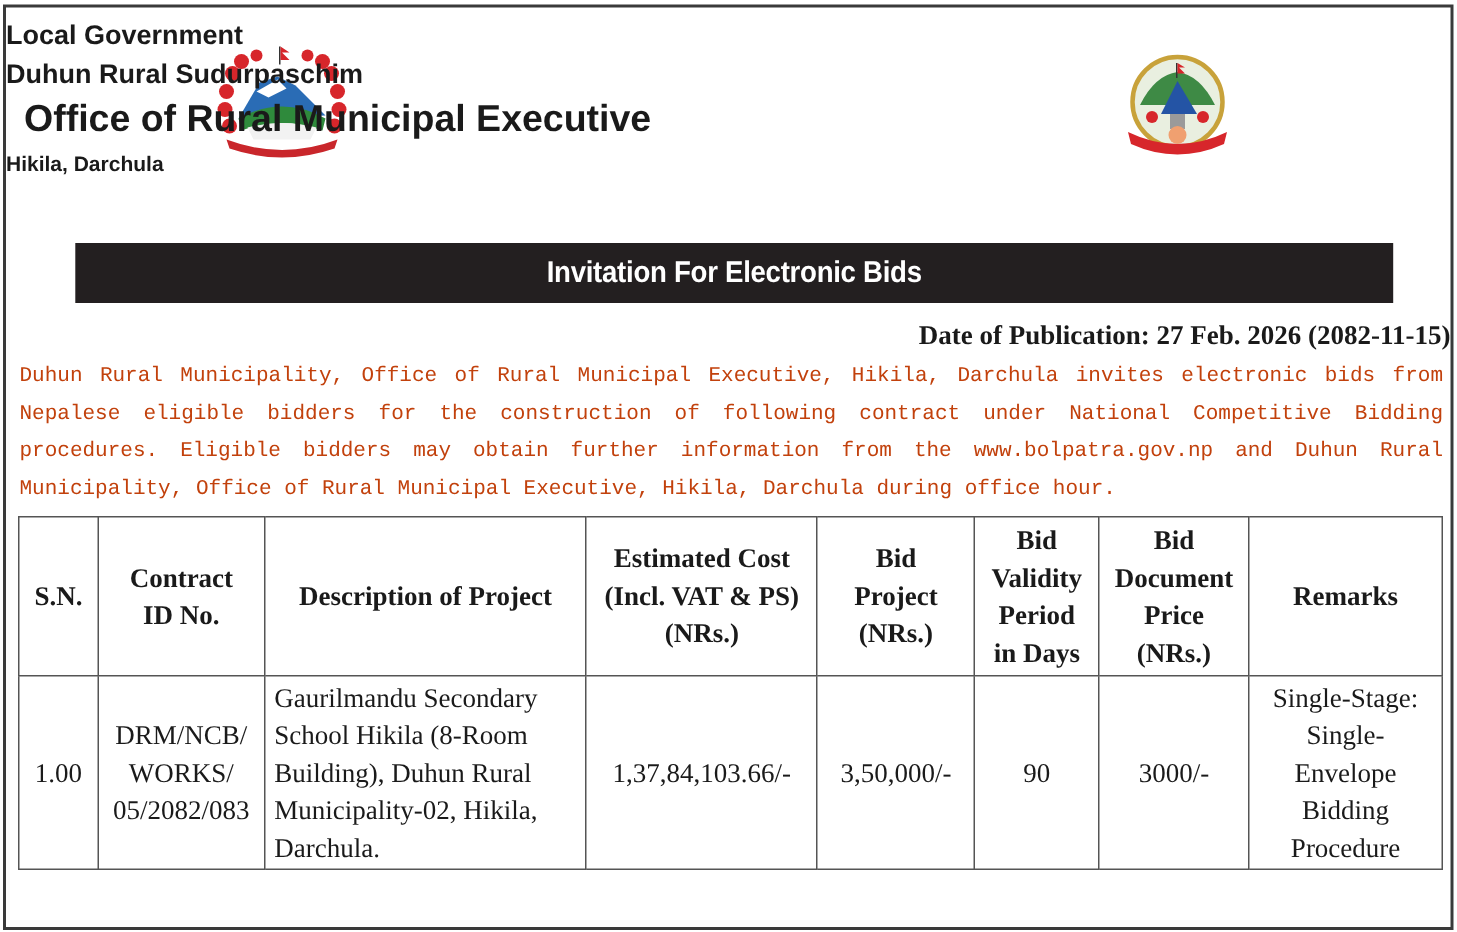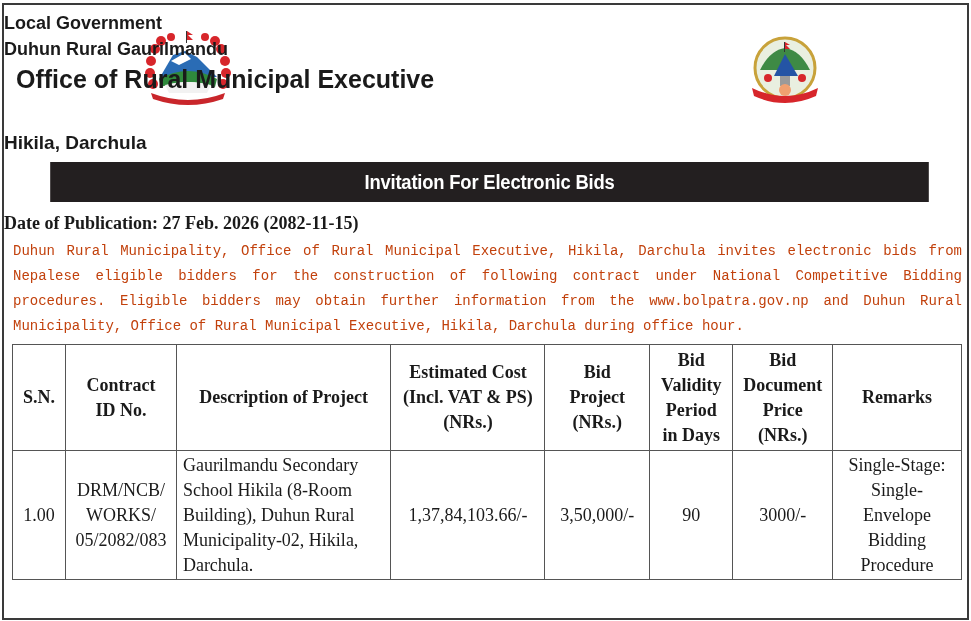--- a/index.html
+++ b/index.html
@@ -9,34 +9,34 @@
     border:2px solid #3a3a3a; box-sizing:content-box;
   }
   .header { position:absolute; left:0; top:0; width:963px; height:156px; }
   .hline {
     position:absolute; left:0; width:963px; text-align:left;
     font-family:"Liberation Sans", sans-serif; font-weight:bold; color:#1a1a1a;
   }
   .h1 { top:8px; font-size:18px; }
   .h2 { top:34px; font-size:18px; }
   .h3 { top:60px; font-size:25px;margin-left:12px; }
-  .h4 { top:96px; font-size:19px;margin-top:31px; }
+  .h4 { top:96px; font-size:14px; }
   .h5 { top:126px; font-size:18px; }
   .logo { position:absolute; }
   .logo-left { left:137px; top:24px; width:94px; height:78px; }
   .logo-right { left:742px; top:25px; width:78px; height:78px; }
   .banner {
     position:absolute; left:8px; top:157px; width:955px; height:40px;
     background:#231f20; color:#ffffff; text-align:center;
     font-family:"Liberation Sans", sans-serif; font-weight:bold; font-size:20px;
     line-height:40px; letter-spacing:-0.2px; transform:scaleX(0.92);
     transform-origin:center;
   }
   .pubdate {
-    position:absolute; left:0; top:208px; width:963px; text-align:left;
+    position:absolute; left:0; top:208px; width:963px; text-align:right;
     font-family:"Liberation Serif", serif; font-weight:bold; font-size:18px; color:#1a1a1a;
   }
   .intro {
     position:absolute; left:9px; top:234px; width:949px;
     font-family:Liberation Mono, monospace; font-size:14px; line-height:25px; color:#c2410c;
     text-align:justify; text-align-last:left;
   }
   table.bids {
     position:absolute; left:8px; top:339px; width:950px;
     border-collapse:collapse; font-family:"Liberation Serif", serif; color:#1a1a1a;
@@ -77,21 +77,21 @@
       <path d="M18 50 L32 26 L44 22 L56 28 L76 48 Z" fill="#2a6cb5"></path>
       <path d="M30 32 L44 24 L50 30 L38 36 Z" fill="#ffffff"></path>
       <path d="M18 50 Q47 34 76 50 L74 58 Q47 48 20 58 Z" fill="#2f8a3c"></path>
       <path d="M24 56 Q47 50 70 56 L66 64 L28 64 Z" fill="#f2f2f2"></path>
       <rect x="45" y="2" width="1" height="12" fill="#333"></rect>
       <path d="M46 2 L52 6 L47 6 L52 11 L46 11 Z" fill="#d7262b"></path>
       <path d="M10 64 Q47 78 84 64 L82 70 Q47 82 12 70 Z" fill="#c9262b"></path>
     </svg>
 
     <div class="hline h1">Local Government</div>
-    <div class="hline h2">Duhun Rural Gaurilmandu</div>
+    <div class="hline h2">Duhun Rural Sudurpaschim</div>
     <div class="hline h3">Office of Rural Municipal Executive</div>
     <div class="hline h4">Hikila, Darchula</div>
 
     <svg class="logo logo-right" viewBox="0 0 78 78">
       <circle cx="39" cy="38" r="30" fill="#e9efe0" stroke="#c8a23a" stroke-width="3"></circle>
       <path d="M14 40 Q24 20 39 18 Q54 20 64 40 Z" fill="#3e8a45"></path>
       <path d="M28 46 L39 24 L52 46 Z" fill="#2454a5"></path>
       <rect x="34" y="46" width="10" height="10" fill="#9a9a9a"></rect>
       <circle cx="39" cy="60" r="6" fill="#f0a070"></circle>
       <circle cx="22" cy="48" r="4" fill="#d7262b"></circle>

